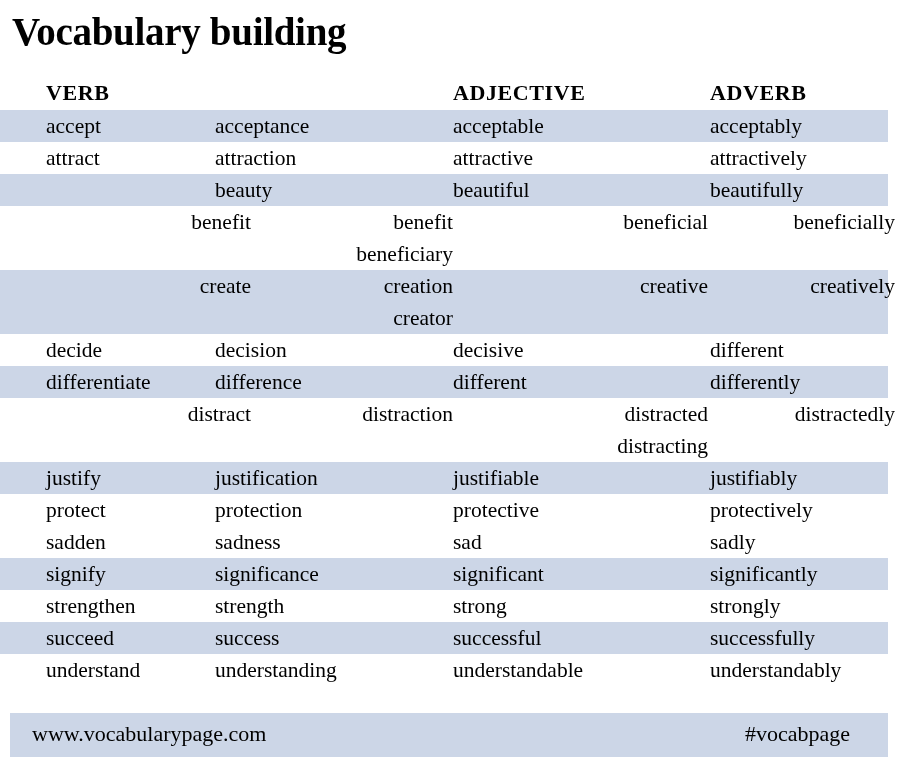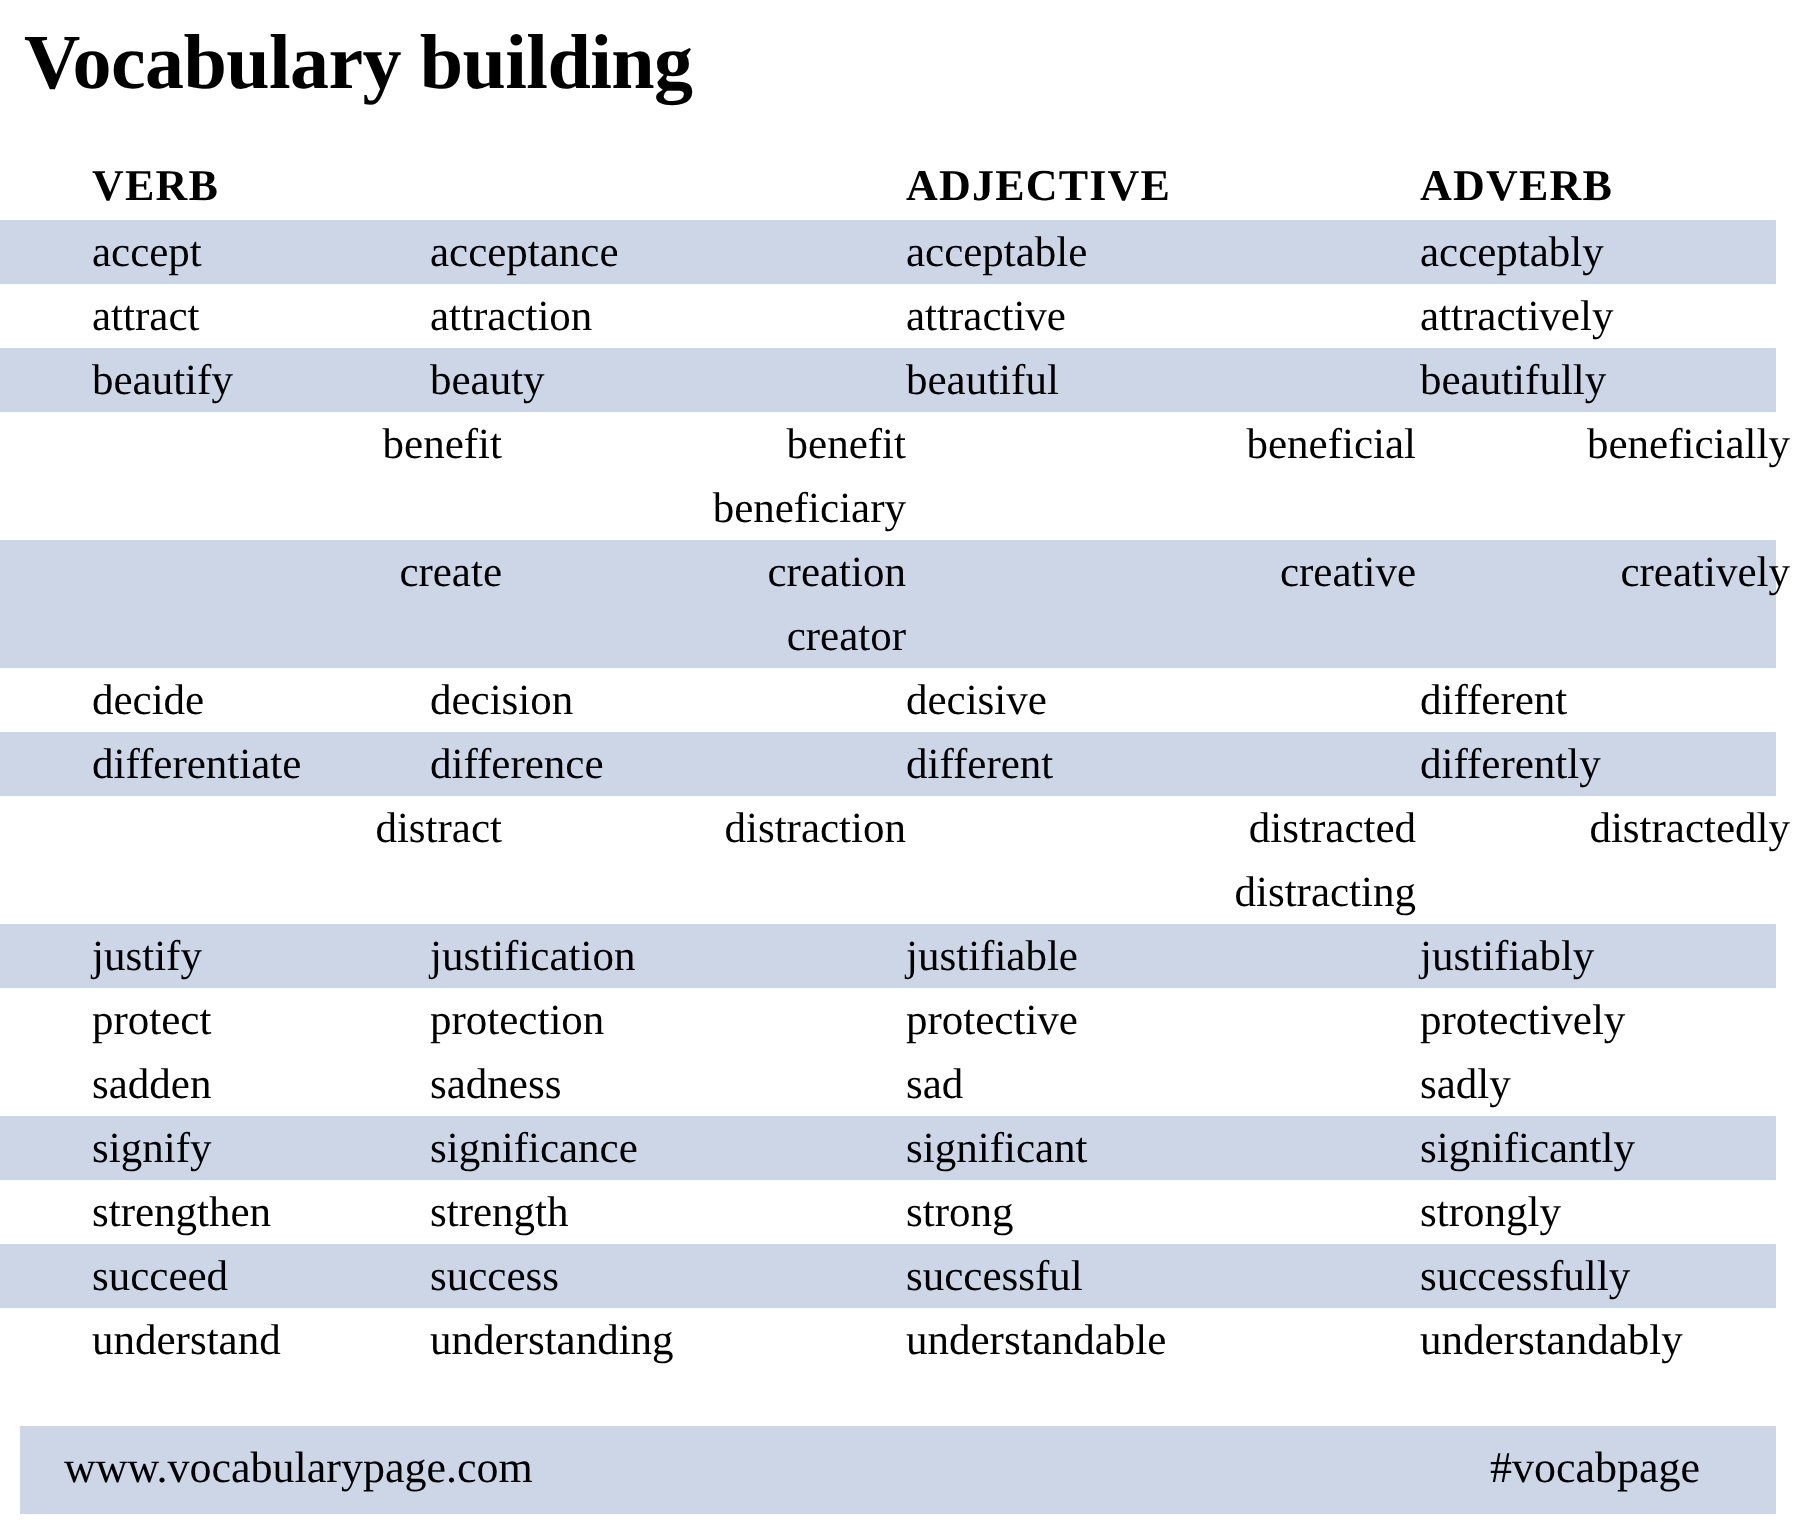--- a/index.html
+++ b/index.html
@@ -139,21 +139,20 @@
           <div class="cell c2">acceptable</div>
           <div class="cell c3">acceptably</div>
         </div>
         <div class="row body plain single">
           <div class="cell c0">attract</div>
           <div class="cell c1">attraction</div>
           <div class="cell c2">attractive</div>
           <div class="cell c3">attractively</div>
         </div>
         <div class="row body band single">
-          <div class="cell c0">beautify</div>
           <div class="cell c1">beauty</div>
           <div class="cell c2">beautiful</div>
           <div class="cell c3">beautifully</div>
         </div>
         <div class="row body plain double">
           <div class="cell c0">benefit</div>
           <div class="cell c1">benefit
 beneficiary</div>
           <div class="cell c2">beneficial</div>
           <div class="cell c3">beneficially</div>

